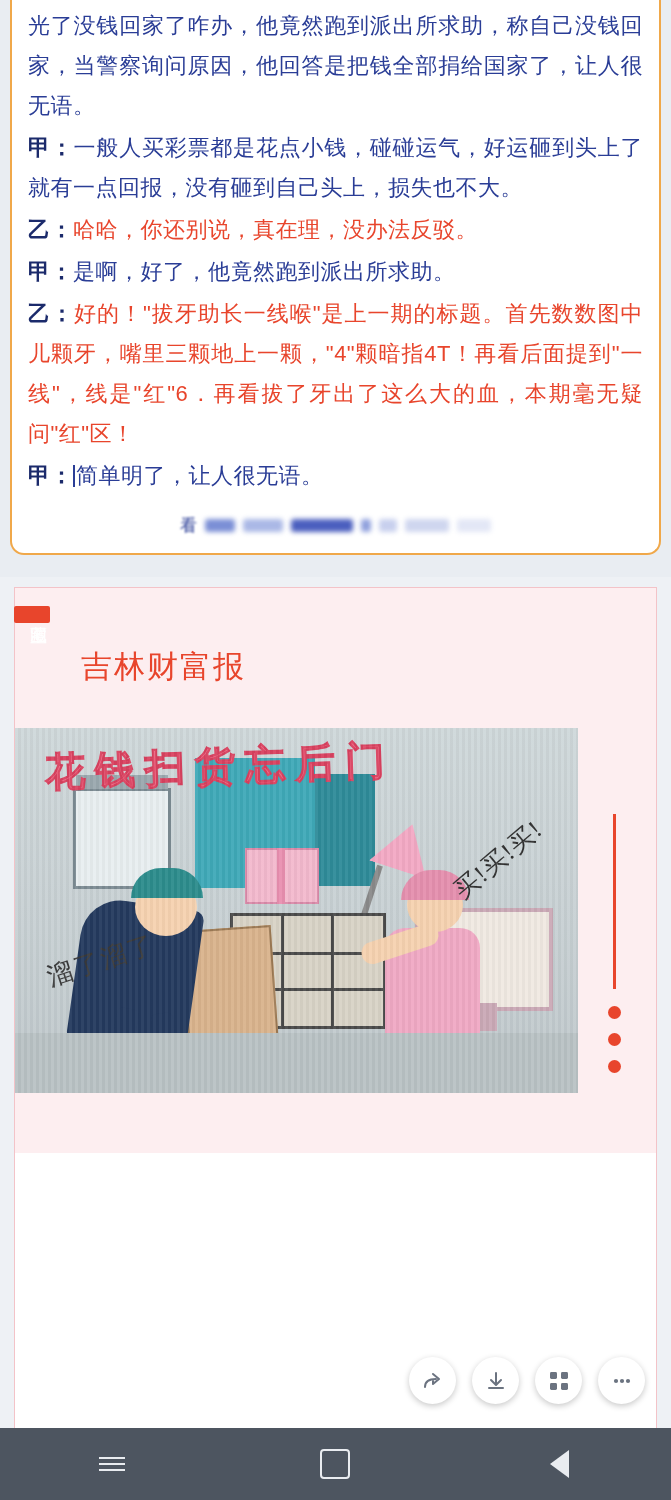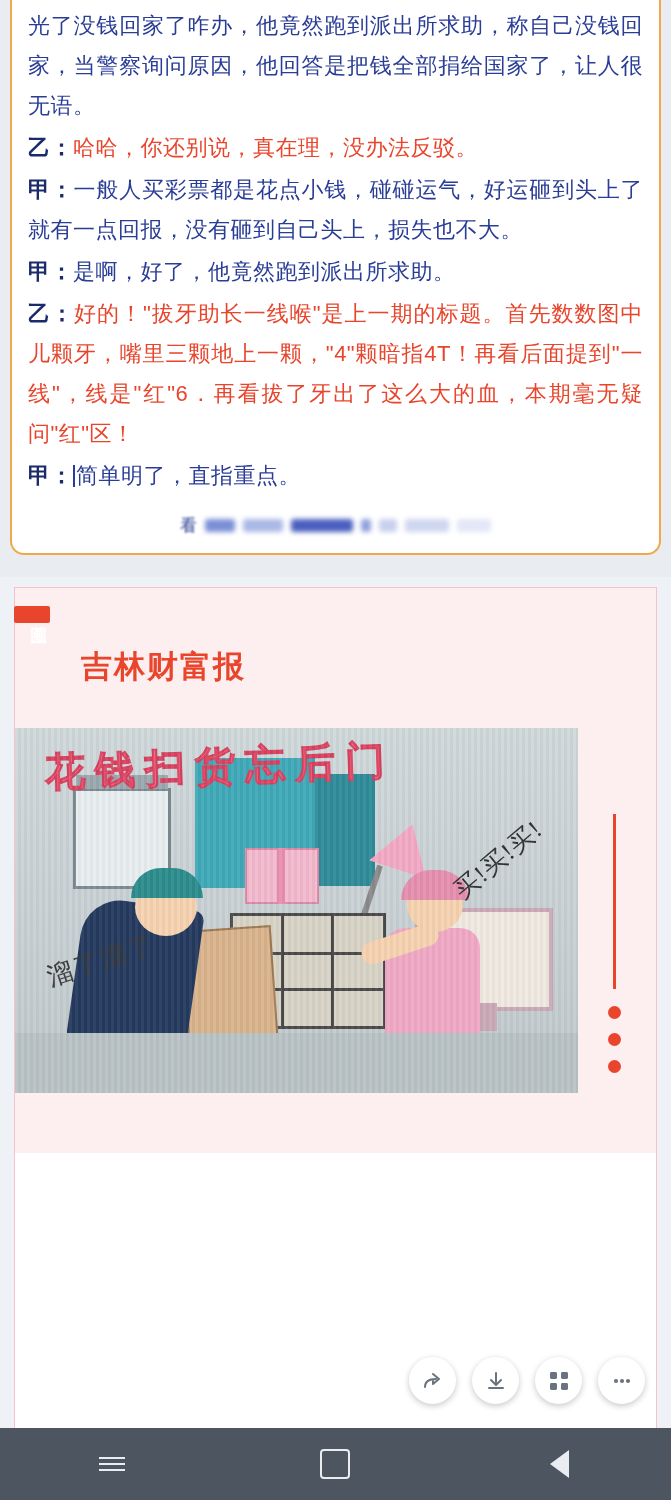--- a/index.html
+++ b/index.html
@@ -122,21 +122,21 @@
     writing-mode: vertical-rl;
     text-orientation: upright;
     border-radius: 2px;
   }
   .poster-title {
     position: absolute;
     left: 66px;
     top: 58px;
     color: #e8452c;
     font-size: 31px;
-    font-weight: bold;
+    font-weight: normal;
     letter-spacing: 2px;
     font-family: "Liberation Serif", serif;
   }
 
   
   .comic {
     position: absolute;
     left: 0;
     top: 140px;
     width: 563px;
@@ -361,25 +361,25 @@
     border-right: 19px solid #e9ecf0;
   }
 </style>
 </head>
 <body>
 
 <div id="app">
 
   <div class="dialog-card">
     <p class="line blue"><span class="txt">光了没钱回家了咋办，他竟然跑到派出所求助，称自己没钱回家，当警察询问原因，他回答是把钱全部捐给国家了，让人很无语。</span></p>
+    <p class="line blue"><span class="spk">甲：</span><span class="txt">一般人买彩票都是花点小钱，碰碰运气，好运砸到头上了就有一点回报，没有砸到自己头上，损失也不大。</span></p>
     <p class="line red"><span class="spk">乙：</span><span class="txt">哈哈，你还别说，真在理，没办法反驳。</span></p>
-    <p class="line blue"><span class="spk">甲：</span><span class="txt">一般人买彩票都是花点小钱，碰碰运气，好运砸到头上了就有一点回报，没有砸到自己头上，损失也不大。</span></p>
     <p class="line blue"><span class="spk">甲：</span><span class="txt">是啊，好了，他竟然跑到派出所求助。</span></p>
     <p class="line red"><span class="spk">乙：</span><span class="txt">好的！"拔牙助长一线喉"是上一期的标题。首先数数图中儿颗牙，嘴里三颗地上一颗，"4"颗暗指4T！再看后面提到"一线"，线是"红"6．再看拔了牙出了这么大的血，本期毫无疑问"红"区！</span></p>
-    <p class="line blue"><span class="spk">甲：</span><span class="caret"></span><span class="txt">简单明了，直指重点。</span></p>
+    <p class="line blue"><span class="spk">甲：</span><span class="caret"></span><span class="txt">简单明了，让人很无语。</span></p>
 
     <div class="blur-row">
       <span class="look">看</span>
       <span class="bk bk1"></span>
       <span class="bk bk2"></span>
       <span class="bk bk3"></span>
       <span class="bk bk4"></span>
       <span class="bk bk5"></span>
       <span class="bk bk6"></span>
       <span class="bk bk7"></span>

